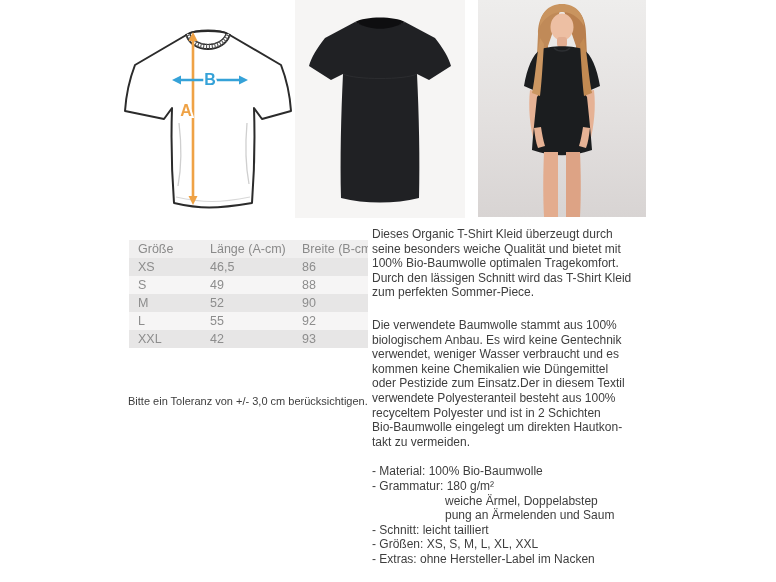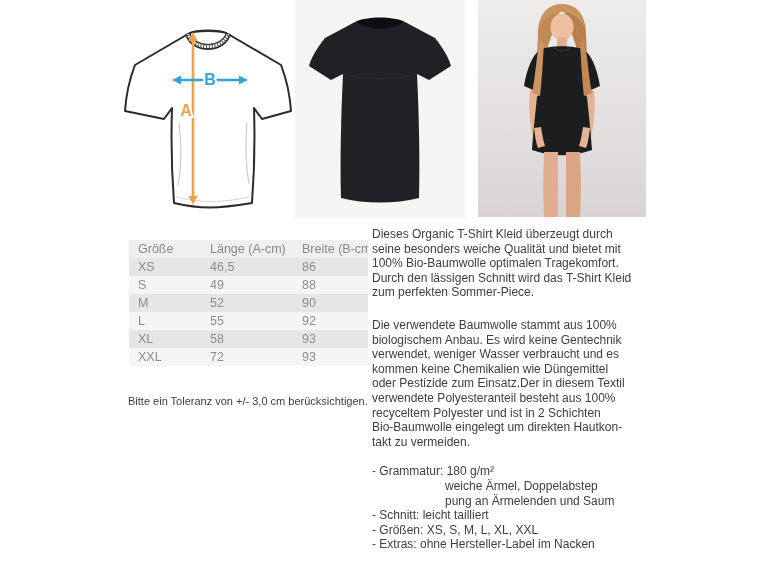--- a/index.html
+++ b/index.html
@@ -152,27 +152,22 @@
           <td>M</td>
           <td>52</td>
           <td>90</td>
         </tr>
         <tr>
           <td>L</td>
           <td>55</td>
           <td>92</td>
         </tr>
         <tr>
-          <td>XL</td>
-          <td>58</td>
-          <td>93</td>
-        </tr>
-        <tr>
           <td>XXL</td>
-          <td>72</td>
+          <td>42</td>
           <td>93</td>
         </tr>
       </tbody>
   </table>
 
   <div class="tolerance">Bitte ein Toleranz von +/- 3,0 cm berücksichtigen.</div>
 
   <div class="description">
     <p class="p1">Dieses Organic T-Shirt Kleid überzeugt durch
 seine besonders weiche Qualität und bietet mit
@@ -182,20 +177,21 @@
     <p class="p2">Die verwendete Baumwolle stammt aus 100%
 biologischem Anbau. Es wird keine Gentechnik
 verwendet, weniger Wasser verbraucht und es
 kommen keine Chemikalien wie Düngemittel
 oder Pestizide zum Einsatz.Der in diesem Textil
 verwendete Polyesteranteil besteht aus 100%
 recyceltem Polyester und ist in 2 Schichten
 Bio-Baumwolle eingelegt um direkten Hautkon-
 takt zu vermeiden.</p>
     <div id="spec-lines">
+        <div class="spec-line">- Material: 100% Bio-Baumwolle</div>
         <div class="spec-line">- Grammatur: 180 g/m²</div>
         <div class="spec-line cont">weiche Ärmel, Doppelabstep</div>
         <div class="spec-line cont">pung an Ärmelenden und Saum</div>
         <div class="spec-line">- Schnitt: leicht tailliert</div>
         <div class="spec-line">- Größen: XS, S, M, L, XL, XXL</div>
         <div class="spec-line">- Extras: ohne Hersteller-Label im Nacken</div>
       </div>
   </div>
 
 </div>

